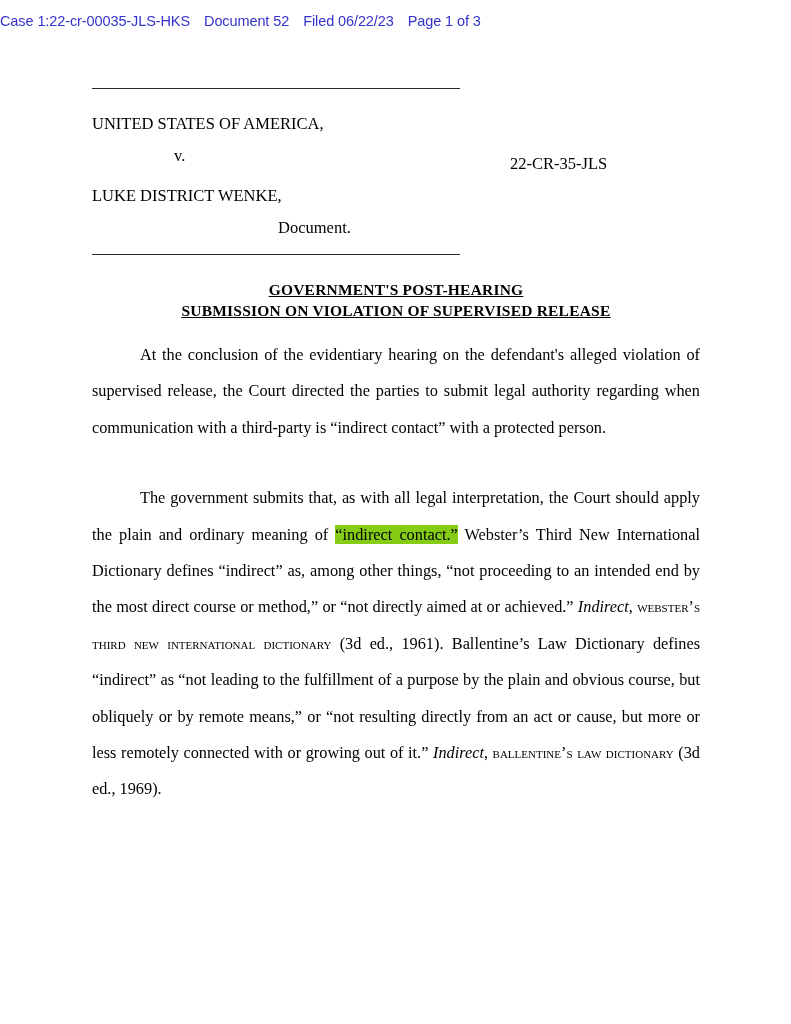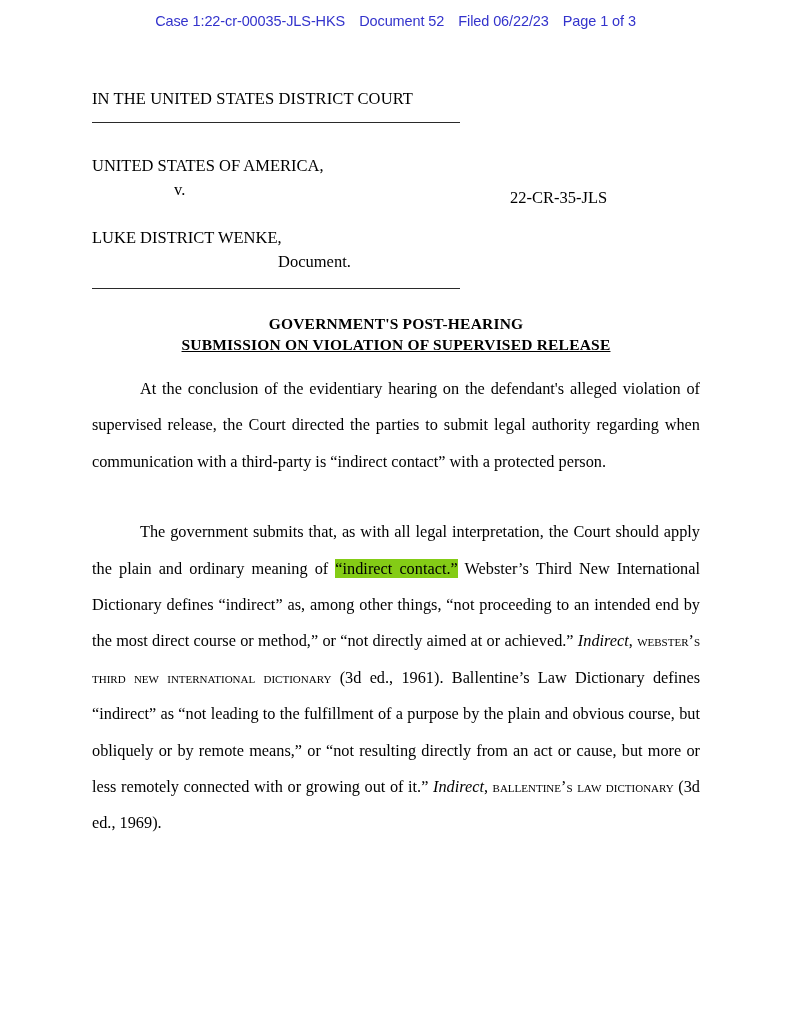--- a/index.html
+++ b/index.html
@@ -16,21 +16,20 @@
     color: #000000;
     overflow: hidden;
   }
 
   
   .ecf-stamp {
     position: absolute;
     top: 13px;
     left: 0;
     width: 791px;
-    text-align: center;
     font-family: "Liberation Sans", "DejaVu Sans", sans-serif;
     font-size: 14.5px;
     letter-spacing: -0.1px;
     color: #3333cc;
     white-space: nowrap;
   }
   .ecf-stamp .seg { margin-right: 14px; }
   .ecf-stamp .seg:last-child { margin-right: 0; }
 
   
@@ -61,33 +60,34 @@
 
   .party-block {
     margin-top: 21px;
     font-size: 16.5px;
     line-height: 20px;
   }
   .party-line {
     position: relative;
     height: 36px;
   }
-  .party-line .lhs { position: absolute; left: 0; top: 12px; white-space: nowrap; }
+  .party-line .lhs { position: absolute; left: 0; top: 4px; white-space: nowrap; }
   .party-line .vee { position: absolute; left: 82px; top: 0; }
   .party-line .rhs { position: absolute; left: 418px; top: 8px; white-space: nowrap; }
   .party-line .deft { position: absolute; left: 186px; top: 0; white-space: nowrap; }
 
   
   .doc-title {
     margin-top: 24px;
     text-align: center;
     font-weight: bold;
     font-size: 15.5px;
     line-height: 21px;
     letter-spacing: 0.2px;
+    text-decoration: underline;
   }
   .doc-title .ul { text-decoration: underline; }
 
   
   .body-copy {
     margin-top: 16px;
     font-size: 16.3px;
     line-height: 36.4px;
     text-align: justify;
     text-justify: inter-word;
@@ -111,21 +111,20 @@
 </head>
 <body>
 
 <div class="ecf-stamp">
   <span class="seg">Case 1:22-cr-00035-JLS-HKS</span><span class="seg">Document 52</span><span class="seg">Filed 06/22/23</span><span class="seg">Page 1 of 3</span>
 </div>
 
 <div class="page">
 
   <div class="court-name">
-    <div>IN THE UNITED STATES DISTRICT COURT</div>
   </div>
 
   <div class="caption-rule"></div>
 
   <div class="party-block">
     <div class="party-line">
       <span class="lhs">UNITED STATES OF AMERICA,</span>
     </div>
     <div class="party-line">
       <span class="vee">v.</span>

